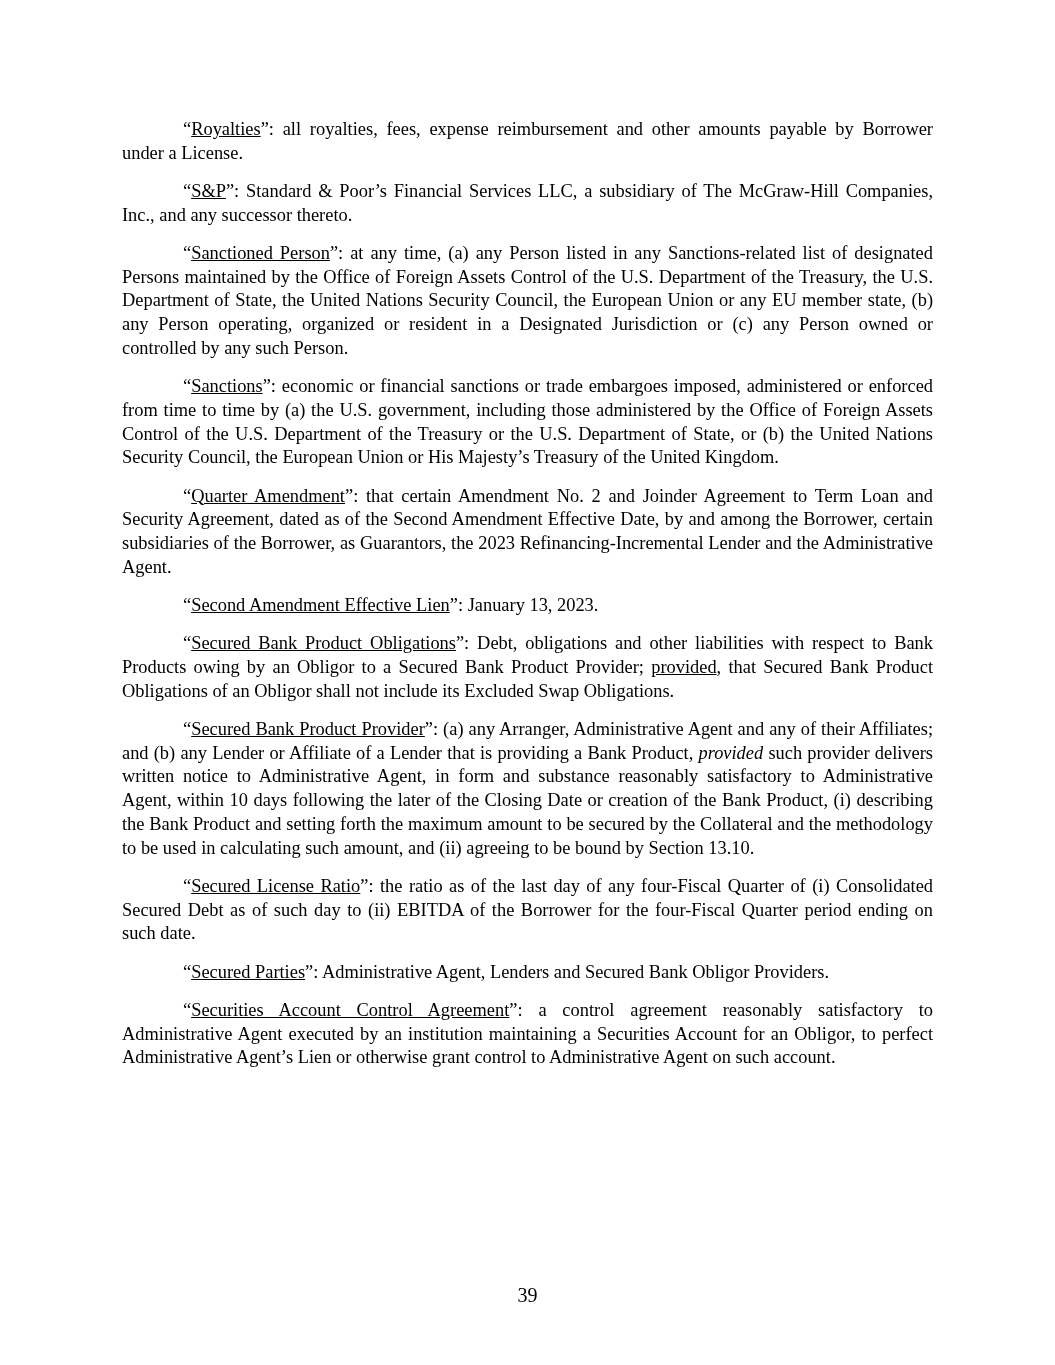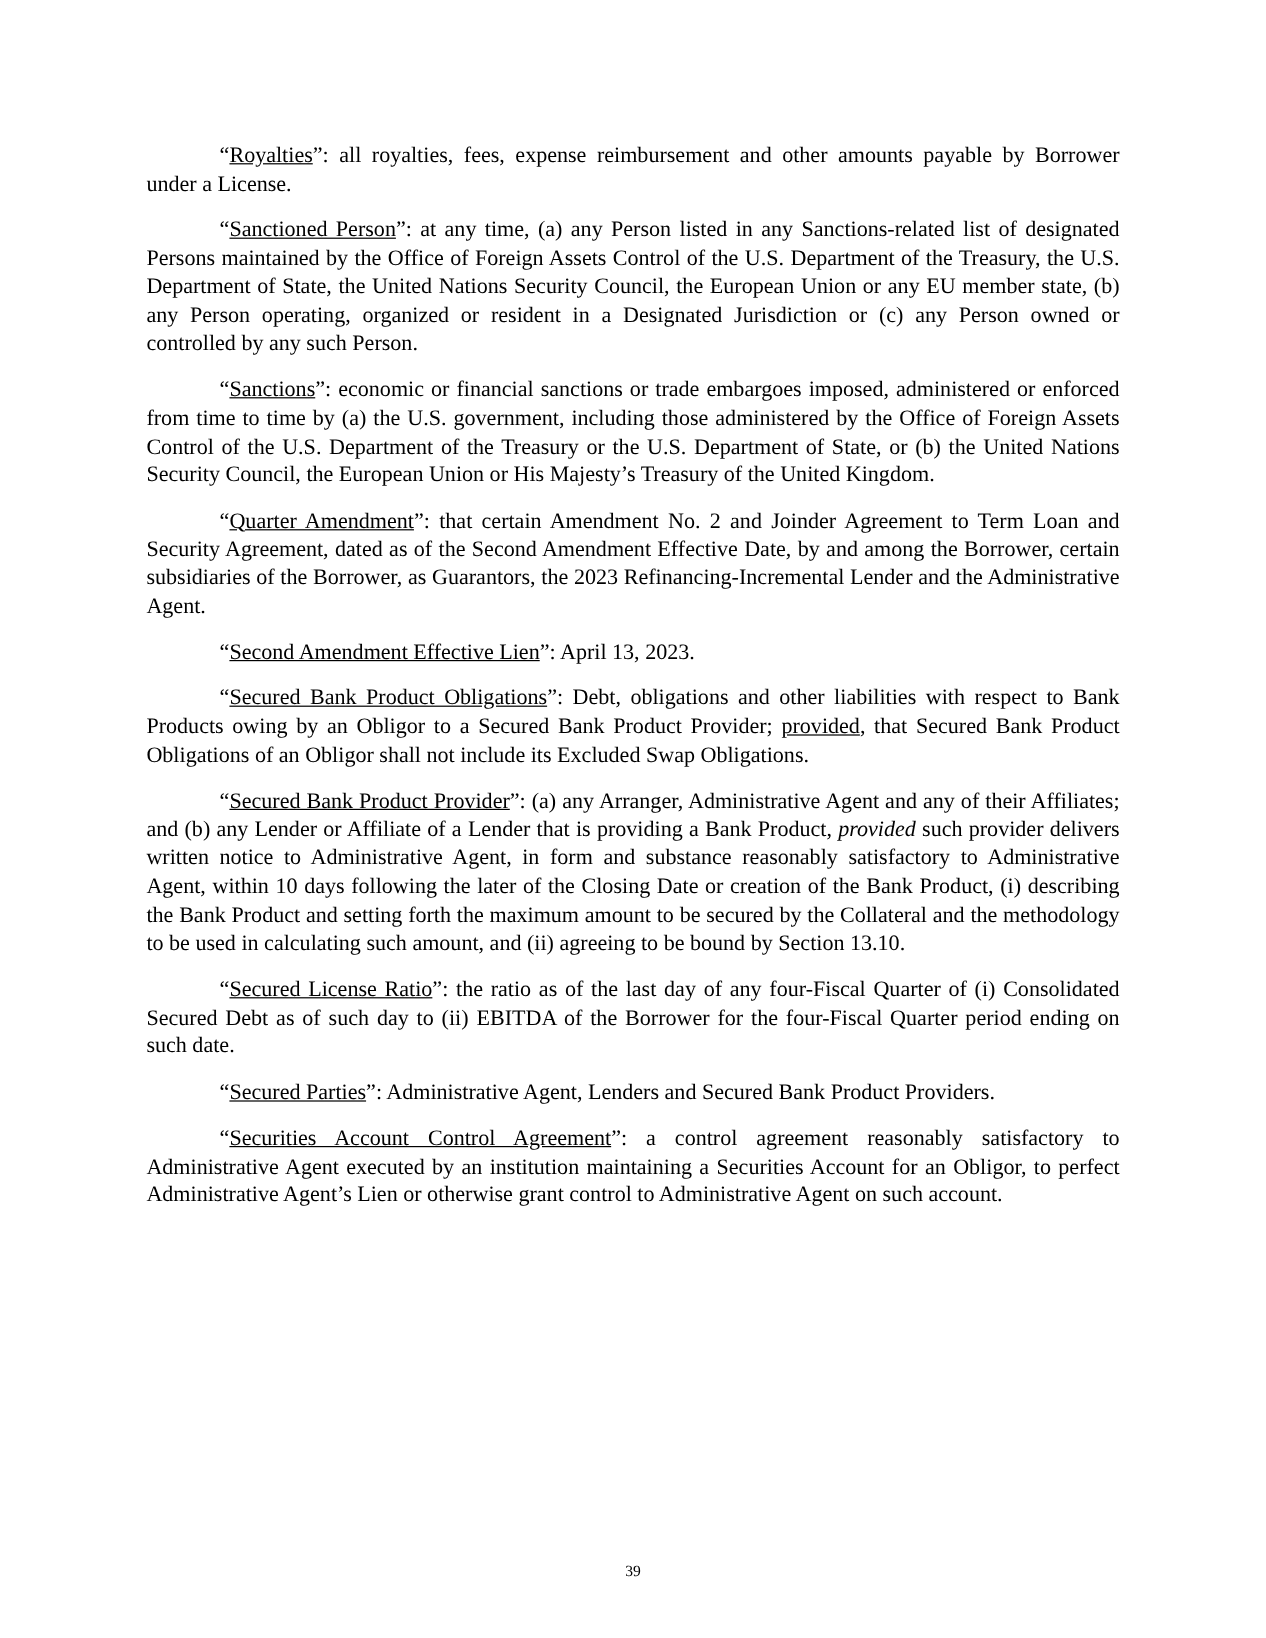--- a/index.html
+++ b/index.html
@@ -40,67 +40,70 @@
   .i {
     font-style: italic;
   }
   .b {
     font-weight: normal;
   }
   .page-number {
     position: absolute;
     left: 0;
     right: 0;
-    bottom: 48px;
+    bottom: 58px;
     text-align: center;
-    font-size: 13px;
+    font-size: 20px;
   }
 </style>
 </head>
 <body>
 
 <div class="page">
   <div class="body-text">
 
     <p class="para">
       <span>“</span><span class="u">Royalties</span><span>”</span><span>: all royalties, fees, expense reimbursement and other amounts payable by Borrower under a License.</span>
     </p>
 
+    <p class="para">
+      <span>“</span><span class="u">S&amp;P</span><span>”</span><span>: Standard &amp; Poor’s Financial Services LLC, a subsidiary of The McGraw-Hill Companies, Inc., and any successor thereto.</span>
+    </p>
 
     <p class="para">
       <span>“</span><span class="u">Sanctioned Person</span><span>”</span><span>: at any time, (a) any Person listed in any Sanctions-related list of designated Persons maintained by the Office of Foreign Assets Control of the U.S. Department of the Treasury, the U.S. Department of State, the United Nations Security Council, the European Union or any EU member state, (b) any Person operating, organized or resident in a Designated Jurisdiction or (c) any Person owned or controlled by any such Person.</span>
     </p>
 
     <p class="para">
       <span>“</span><span class="u">Sanctions</span><span>”</span><span>: economic or financial sanctions or trade embargoes imposed, administered or enforced from time to time by (a) the U.S. government, including those administered by the Office of Foreign Assets Control of the U.S. Department of the Treasury or the U.S. Department of State, or (b) the United Nations Security Council, the European Union or His Majesty’s Treasury of the United Kingdom.</span>
     </p>
 
     <p class="para">
       <span>“</span><span class="u">Quarter Amendment</span><span>”</span><span>: that certain Amendment No. 2 and Joinder Agreement to Term Loan and Security Agreement, dated as of the Second Amendment Effective Date, by and among the Borrower, certain subsidiaries of the Borrower, as Guarantors, the 2023 Refinancing-Incremental Lender and the Administrative Agent.</span>
     </p>
 
     <p class="para">
-      <span>“</span><span class="u">Second Amendment Effective Lien</span><span>”</span><span>: April 13, 2023.</span>
+      <span>“</span><span class="u">Second Amendment Effective Lien</span><span>”</span><span>: January 13, 2023.</span>
     </p>
 
 
     <p class="para">
       <span>“</span><span class="u">Secured Bank Product Obligations</span><span>”</span><span>: Debt, obligations and other liabilities with respect to Bank Products owing by an Obligor to a Secured Bank Product Provider; </span><span class="u">provided</span><span>, that Secured Bank Product Obligations of an Obligor shall not include its Excluded Swap Obligations.</span>
     </p>
 
     <p class="para">
       <span>“</span><span class="u">Secured Bank Product Provider</span><span>”</span><span>: (a) any Arranger, Administrative Agent and any of their Affiliates; and (b) any Lender or Affiliate of a Lender that is providing a Bank Product, </span><span class="i">provided</span><span> such provider delivers written notice to Administrative Agent, in form and substance reasonably satisfactory to Administrative Agent, within 10 days following the later of the Closing Date or creation of the Bank Product, (i) describing the Bank Product and setting forth the maximum amount to be secured by the Collateral and the methodology to be used in calculating such amount, and (ii) agreeing to be bound by </span><span class="b">Section 13.10</span><span>.</span>
     </p>
 
     <p class="para">
       <span>“</span><span class="u">Secured License Ratio</span><span>”</span><span>: the ratio as of the last day of any four-Fiscal Quarter of (i) Consolidated Secured Debt as of such day to (ii) EBITDA of the Borrower for the four-Fiscal Quarter period ending on such date.</span>
     </p>
 
     <p class="para">
-      <span>“</span><span class="u">Secured Parties</span><span>”</span><span>: Administrative Agent, Lenders and Secured Bank Product Providers.</span>
+      <span>“</span><span class="u">Secured Parties</span><span>”</span><span>: Administrative Agent, Lenders and Secured Bank Obligor Providers.</span>
     </p>
 
     <p class="para">
       <span>“</span><span class="u">Securities Account Control Agreement</span><span>”</span><span>: a control agreement reasonably satisfactory to Administrative Agent executed by an institution maintaining a Securities Account for an Obligor, to perfect Administrative Agent’s Lien or otherwise grant control to Administrative Agent on such account.</span>
     </p>
 
   </div>
 
   <div class="page-number">39</div>
 </div>

